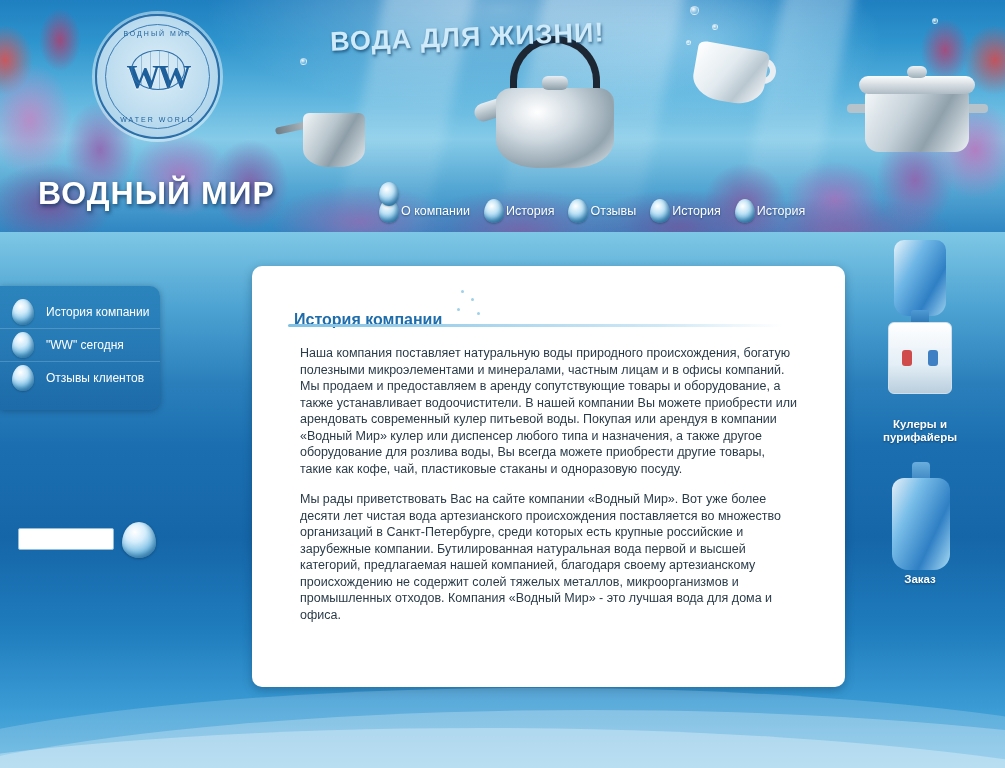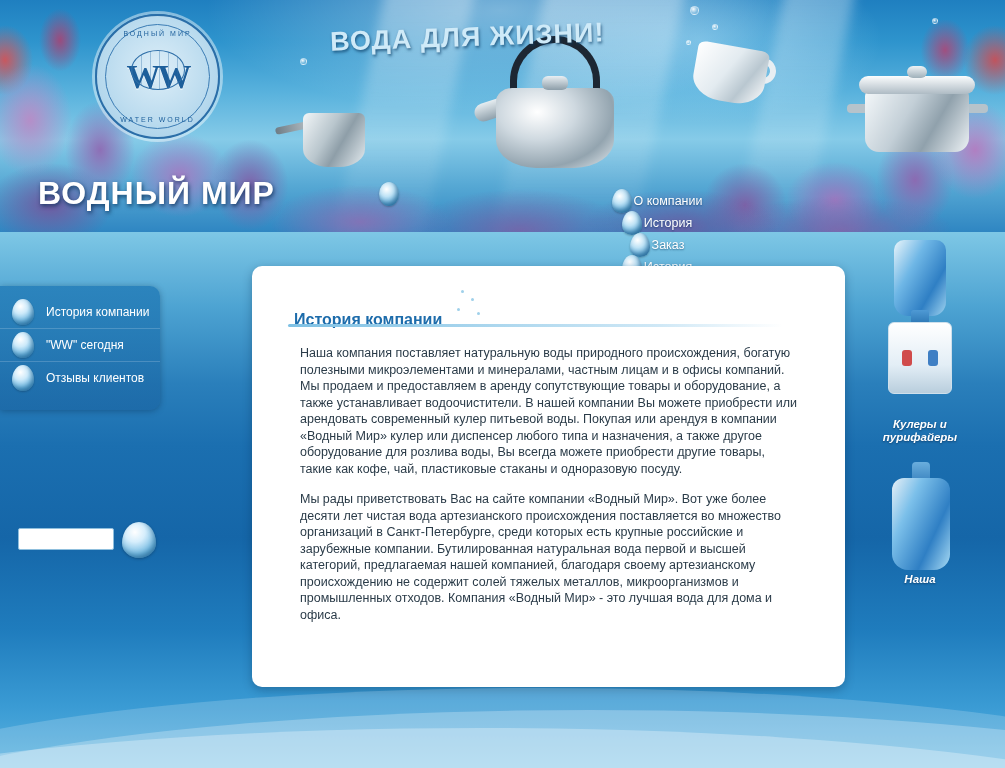--- a/index.html
+++ b/index.html
@@ -160,21 +160,21 @@
   
   .site-title {
     position:absolute; left:38px; top:175px;
     font-size:32px; font-weight:bold; color:#ffffff; letter-spacing:1px;
     text-shadow: 1px 2px 4px rgba(10,50,90,0.85);
   }
 
   
   .topnav {
     position:absolute; left:375px; top:190px; width:570px; height:32px;
-    display:flex; align-items:center;flex-direction:column;
+    display:flex; align-items:flex-end;
   }
   .topnav a {
     color:#ffffff; font-size:12.5px; text-decoration:none;
     padding: 4px 10px 4px 26px; position:relative; white-space:nowrap;
     text-shadow: 0 1px 2px rgba(10,50,90,0.6);
   }
   .navdrop {
     position:absolute; left:4px; top:50%; transform:translateY(-50%);
     width:20px; height:24px;
     background: radial-gradient(circle at 38% 30%, #ffffff 0%, #bfe3f6 35%, #57a8d8 75%, #2c7fb8 100%);
@@ -240,21 +240,21 @@
   }
   .para {
     font-size:12.5px; line-height:16.5px; color:#2a3b48; margin:0 0 14px 0;
     text-align:left;
   }
   .dots { position:absolute; left:455px; top:288px; width:40px; height:30px; }
   .dots i { position:absolute; width:3px; height:3px; border-radius:50%;
             background:#9fd0ea; display:block; }
 
   
-  .product { position:absolute; text-align:center; width:120px;font-style:italic; }
+  .product { position:absolute; text-align:center; width:120px; }
   .prod-label { font-size:11.5px; font-weight:bold; color:#ffffff;
                 text-shadow: 0 1px 2px rgba(10,50,90,0.7); line-height:13px; }
 
   .cooler { position:absolute; left:884px; top:240px; width:72px; height:160px; }
   .cooler .bottle {
     position:absolute; left:10px; top:0; width:52px; height:76px;
     background: linear-gradient(120deg, rgba(255,255,255,0.85), #6fb7e6 35%, #2f7fc4 70%, #9fd4f0);
     border-radius: 10px 10px 14px 14px;
   }
   .cooler .neck {
@@ -349,21 +349,21 @@
     <a href="#">
       <span class="navdrop"></span>
       <span>О компании</span>
     </a>
     <a href="#">
       <span class="navdrop"></span>
       <span>История</span>
     </a>
     <a href="#">
       <span class="navdrop"></span>
-      <span>Заказ</span>
+      <span>Отзывы</span>
     </a>
     <a href="#">
       <span class="navdrop"></span>
       <span>История</span>
     </a>
     <a href="#">
       <span class="navdrop"></span>
       <span>История</span>
     </a>
     <span class="navdrop tail" style="position:absolute; right:8px; top:4px;"></span>
@@ -415,19 +415,19 @@
   </div>
   <div class="product" style="left:860px; top:418px;">
     <div class="prod-label">Кулеры и пурифайеры</div>
   </div>
 
   <div class="bigbottle">
     <div class="n"></div>
       <div class="b"></div>
   </div>
   <div class="product" style="left:860px; top:573px;">
-    <div class="prod-label">Наша</div>
+    <div class="prod-label">Заказ</div>
   </div>
 
   <div class="wave w1"></div>
   <div class="wave w2"></div>
   <div class="wave w3"></div>
 </div>
 
 </body></html>

